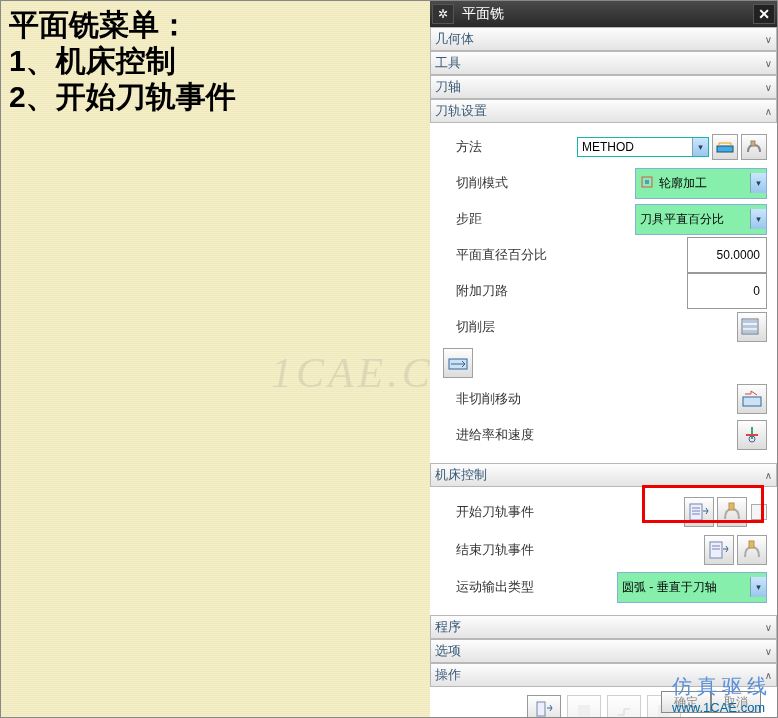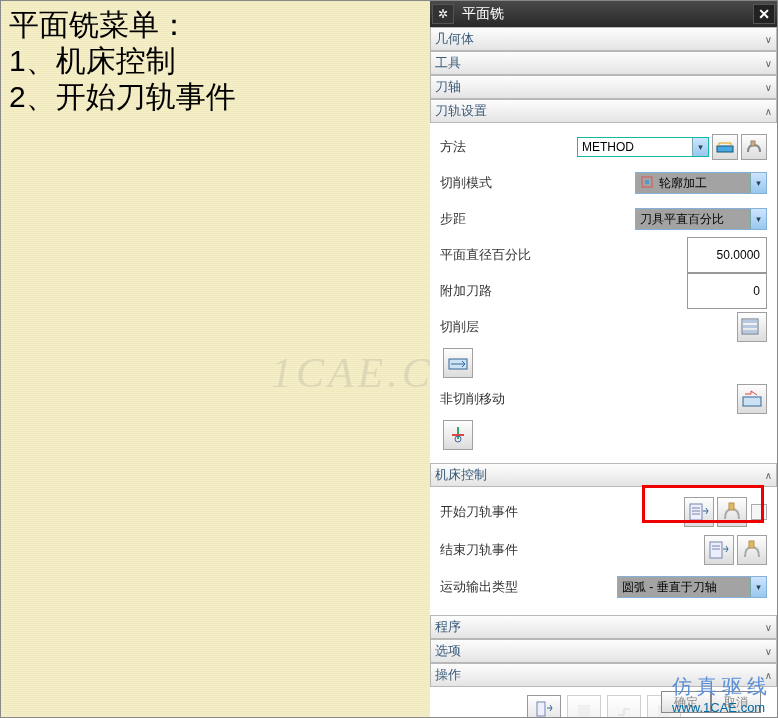--- a/index.html
+++ b/index.html
@@ -8,21 +8,21 @@
   font-family: "Microsoft YaHei", Arial, sans-serif;
   background: #fff; position: relative; overflow: hidden;
   border: 1px solid #888;
 }
 .left-area {
   position: absolute; left: 0; top: 0; width: 430px; height: 718px;
   background: repeating-linear-gradient(0deg,#f5efc8 0,#f5efc8 1px,#f0e9bf 1px,#f0e9bf 2px),
               linear-gradient(90deg,#f2ecc5 0%,#efe8bd 70%,#ecd9b4 100%);
   padding: 6px 8px;
 }
-.left-area p { font-size: 30px; color:#000; line-height: 1.2; font-weight:400;}
+.left-area p { font-size: 30px; color:#000; line-height: 1.2; font-weight:700;}
 .panel {
   position: absolute; right: 0; top: 0; width: 347px; height: 718px;
   background: #fff; font-size: 13px;
 }
 .titlebar {
   height: 26px; background: linear-gradient(#4a4a4a,#282828);
   color:#fff; display:flex; align-items:center; padding:0 2px;
 }
 .gear-icon {
   width:22px; height:20px; display:flex;align-items:center;justify-content:center;
@@ -35,21 +35,21 @@
   border:1px solid #555;
 }
 .section-h {
   height:24px; background:linear-gradient(#fdfdfd,#e4e4e4);
   border:1px solid #b8b8b8; display:flex; align-items:center;
   padding:0 4px; justify-content:space-between; color:#3a5a7a; font-size:13px;
 }
 .section-h .chev { color:#666; font-size:10px; }
 .section-body { padding:8px 10px; }
 .row { display:flex; align-items:center; height:32px; margin-bottom:4px; }
-.row-label { flex:1; color:#333; font-size:13px; }
+.row-label { flex:1; color:#333; font-size:13px;margin-left:16px; }
 .method-sel {
   width:132px; height:20px; border:1px solid #14b8a6; background:#fff;
   font-size:12px; padding-left:4px; display:inline-flex; align-items:center;
 }
 .sel-arrow {
   width:16px;height:18px;background:linear-gradient(#cce5ff,#99c7ee);
   border-left:1px solid #7aa; margin-left:auto; display:flex;
   align-items:center;justify-content:center;font-size:9px;color:#245;
 }
 .icon-btn {
@@ -57,21 +57,21 @@
   background:linear-gradient(#fefefe,#dcdcdc);
   display:inline-flex;align-items:center;justify-content:center;
   margin-left:3px;
 }
 .icon-btn.big{width:30px;height:30px;}
 .num-input {
   width:80px;height:36px;border:1px solid #999;text-align:right;
   padding-right:6px;font-size:12px;background:#fff;
 }
 .combo {
-  height:22px;border:1px solid #85b0d8;background:#a3a3a3;
+  height:31px;border:1px solid #85b0d8;background:#86efac;
   display:flex;align-items:center;font-size:12px;padding-left:4px;
 }
 .combo .ic{width:16px;height:16px;margin-right:3px;display:inline-flex;
   align-items:center;justify-content:center;}
 .combo .sel-arrow{height:20px;}
 .red-box{position:absolute;border:3px solid #e00;pointer-events:none;}
 .footer-btns {
   position:absolute;bottom:6px;right:16px;display:flex;gap:0;
 }
 .ftr-btn{width:50px;height:22px;border:1px solid #888;
@@ -204,20 +204,21 @@
       <span class="row-label">非切削移动</span>
       <div class="icon-btn big">
           <svg width="22" height="20">
             <rect x="2" y="8" width="18" height="9" fill="#cde3f5" stroke="#369"></rect>
             <path d="M4 5 L10 5 L10 2 L16 6" fill="none" stroke="#d44"></path>
           </svg>
         </div>
     </div>
 
     <div class="row">
+      <span class="row-label">进给率和速度</span>
       <div class="icon-btn big">
           <svg width="22" height="20">
             <path d="M11 2 L11 14" stroke="#3a6" stroke-width="2"></path>
             <path d="M5 10 L17 10" stroke="#d44" stroke-width="2"></path>
             <circle cx="11" cy="14" r="3" fill="none" stroke="#46a"></circle>
           </svg>
         </div>
     </div>
   </div>
 

